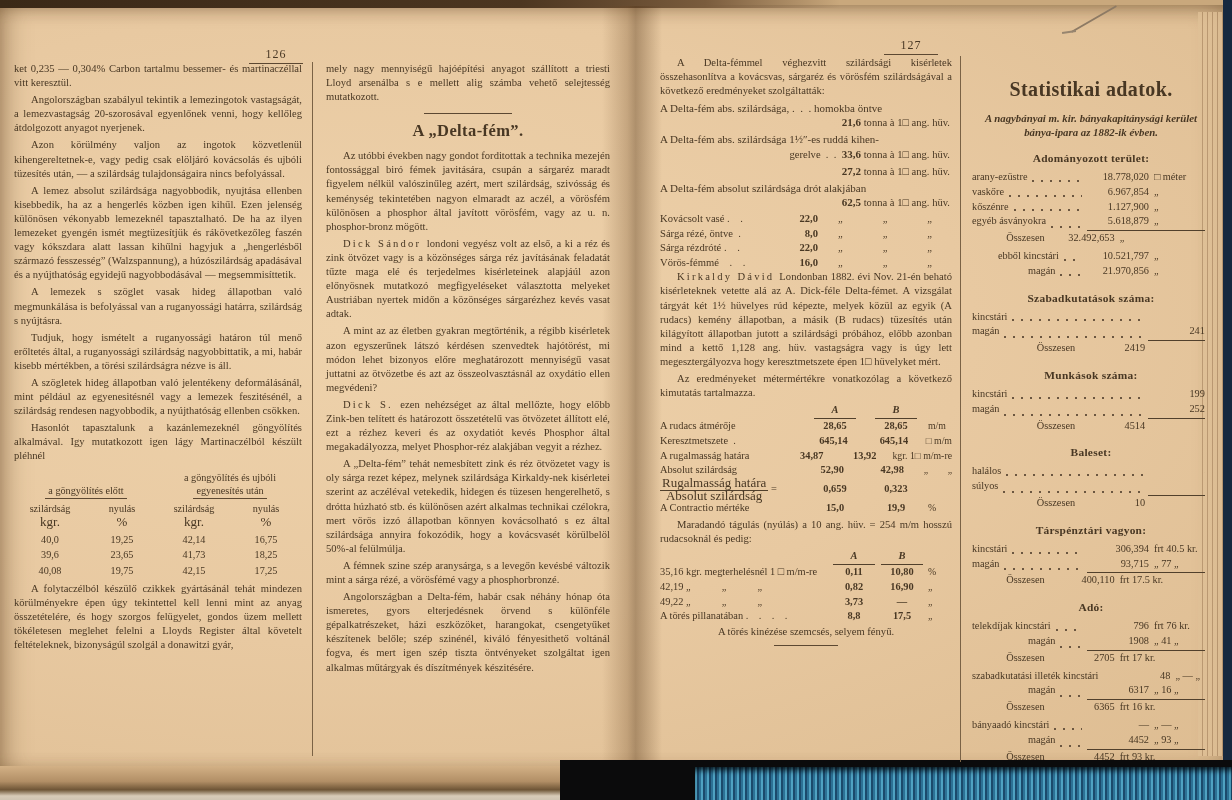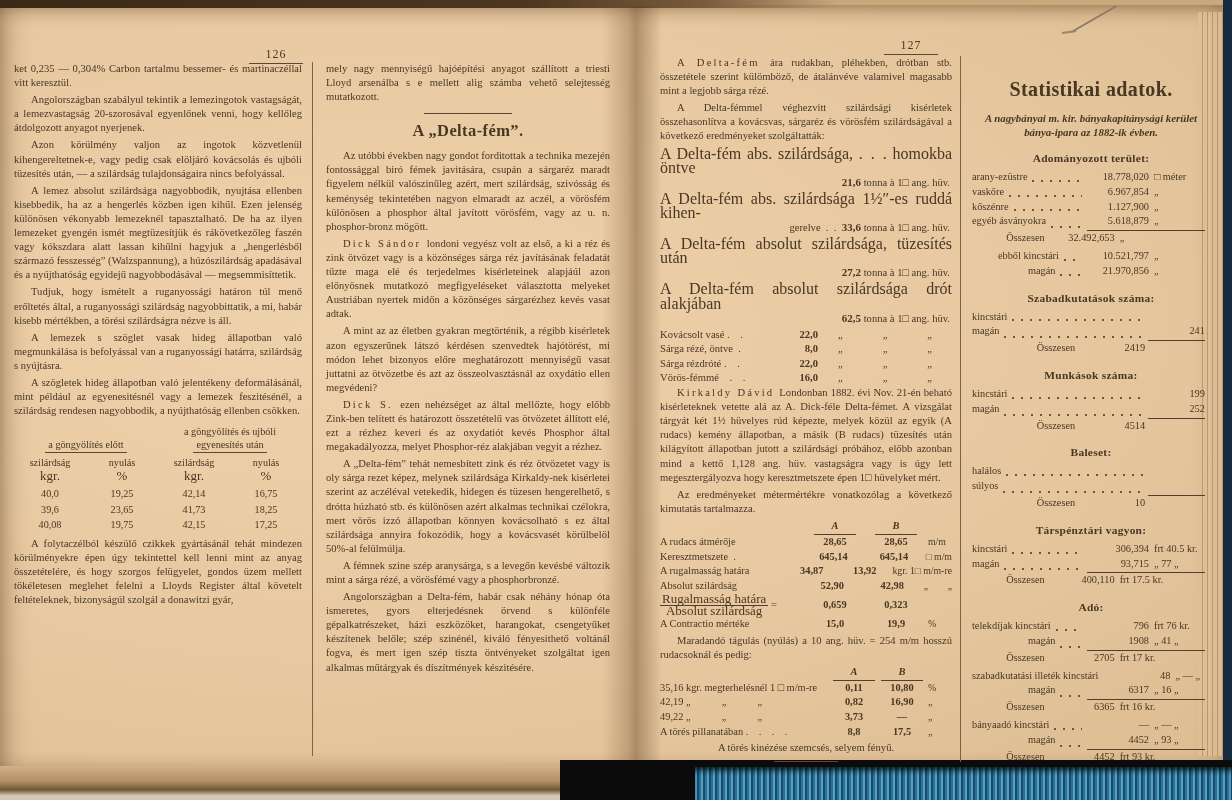--- a/index.html
+++ b/index.html
@@ -57,21 +57,21 @@
   .t126 .g{width:50%;text-align:center;}
   .t126 .h1line{border-bottom:1px solid #5c4832;display:inline-block;padding:0 3px 1px;}
   .t126 .subs{display:flex;text-align:center;margin:2px 0 4px;}
   .t126 .subs div{width:25%;}
   .t126 .subs .u{display:block;font-size:13px;}
   .t126 .trow{display:flex;text-align:center;line-height:15.5px;}
   .t126 .trow span{width:25%;}
 
   
   .sl{margin:1px 0 2px;}
-  .sl .l1{text-align:justify;font-size:16px;line-height:14.1px;}
+  .sl .l1{text-align:justify;font-size:11px;line-height:14.1px;}
   .sl .l2{text-align:right;font-size:10.6px;line-height:14.1px;padding-right:2px;}
   .sl .l2 b{font-size:11px;}
 
   .dittorow{display:flex;font-size:10.6px;line-height:14.6px;align-items:baseline;}
   .dittorow .dname{width:116px;white-space:nowrap;}
   .dittorow .dval{width:42px;text-align:right;font-weight:bold;}
   .dittorow .dm{flex:1;text-align:center;}
 
   
   .t1{font-size:10.4px;line-height:14.8px;margin:2px 0;}
@@ -126,23 +126,24 @@
 <div id="pnR" class="pagenum">127</div>
 
 <div id="pageL" class="page bodytext">
   <div class="c1">
     <div>
 
     <p class=" noindent"><span>ket 0,235 — 0,304% Carbon tartalmu bessemer- és martinaczéllal vitt keresztül.</span></p>
         <p><span>Angolországban szabályul tekintik a lemezingotok vastagságát, a lemezvastagság 20-szorosával egyenlőnek venni, hogy kellőleg átdolgozott anyagot nyerjenek.</span></p>
         <p><span>Azon körülmény valjon az ingotok közvetlenül kihengereltetnek-e, vagy pedig csak elöljáró kovácsolás és ujbóli tüzesítés után, — a szilárdság tulajdonságaira nincs befolyással.</span></p>
         <p><span>A lemez absolut szilárdsága nagyobbodik, nyujtása ellenben kisebbedik, ha az a hengerlés közben igen kihűl. Ezen jelenség különösen vékonyabb lemezeknél tapasztalható. De ha az ilyen lemezeket gyengén ismét megtüzesítjük és rákövetkezőleg faszén vagy kókszdara alatt lassan kihűlni hagyjuk a „hengerlésből származó fesszesség” (Walzspannung), a húzószilárdság apadásával és a nyújthatóság egyidejű nagyobbodásával — megsemmisíttetik.</span></p>
+        <p><span>A lemezek s szöglet vasak hideg állapotban való megmunkálása is befolyással van a ruganyossági határra, szilárdság s nyújtásra.</span></p>
         <p><span>Tudjuk, hogy ismételt a ruganyossági határon túl menő erőltetés által, a ruganyossági szilárdság nagyobbittatik, a mi, habár kisebb mértékben, a törési szilárdságra nézve is áll.</span></p>
-        <p><span>A lemezek s szöglet vasak hideg állapotban való megmunkálása is befolyással van a ruganyossági határra, szilárdság s nyújtásra.</span></p>
         <p><span>A szögletek hideg állapotban való jelentékeny deformálásánál, mint például az egyenesitésnél vagy a lemezek feszitésénél, a szilárdság rendesen nagyobbodik, a nyújthatóság ellenben csökken.</span></p>
+        <p><span>Hasonlót tapasztalunk a kazánlemezeknél göngyölítés alkalmával. Igy mutatkozott igen lágy Martinaczélból készült pléhnél</span></p>
       </div>
 
     <div class="t126">
       <div class="heads">
         <div class="g"><span class="h1line">a göngyölítés előtt</span></div>
         <div class="g">
           <div>a göngyölítés és ujbóli</div>
           <span class="h1line">egyenesítés után</span>
         </div>
       </div>
@@ -192,36 +193,34 @@
         <p><span>A fémnek szine szép aranysárga, s a levegőn kevésbé változik mint a sárga rézé, a vörösfémé vagy a phosphorbronzé.</span></p>
         <p><span>Angolországban a Delta-fém, habár csak néhány hónap óta ismeretes, gyors elterjedésnek örvend s különféle gépalkatrészeket, házi eszközöket, harangokat, csengetyűket készítenek belőle; szép szinénél, kiváló fényesithető voltánál fogva, és mert igen szép tiszta öntvényeket szolgáltat igen alkalmas műtárgyak és díszítmények készitésére.</span></p>
       </div>
   </div>
 </div>
 
 <div id="pageR" class="page bodytext">
   <div class="c1">
     <div>
 
-    <p><span class="lead">A Delta-fém</span><span> ára rudakban, pléhekben, drótban stb. összetétele szerint külömböző, de átalánvéve valamivel magasabb mint a legjobb sárga rézé.</span></p>
         <p><span>A Delta-fémmel véghezvitt szilárdsági kisérletek összehasonlítva a kovácsvas, sárgaréz és vörösfém szilárdságával a következő eredményeket szolgáltatták:</span></p>
       </div>
 
     <div>
 
     <div class="sl">
         <div class="l1">A Delta-fém abs. szilárdsága, . . . homokba öntve</div>
         <div class="l2"><span></span><b>21,6</b><span> tonna à 1□ ang. hüv.</span></div>
       </div>
         <div class="sl">
         <div class="l1">A Delta-fém abs. szilárdsága 1½″-es ruddá kihen-</div>
         <div class="l2"><span>gerelve . . </span><b>33,6</b><span> tonna à 1□ ang. hüv.</span></div>
       </div>
         <div class="sl">
-        <div class="l1">A Delta-fém absolut szilárdsága, tüzesítés után</div>
         <div class="l2"><span></span><b>27,2</b><span> tonna à 1□ ang. hüv.</span></div>
       </div>
         <div class="sl">
         <div class="l1">A Delta-fém absolut szilárdsága drót alakjában</div>
         <div class="l2"><span></span><b>62,5</b><span> tonna à 1□ ang. hüv.</span></div>
       </div>
       </div>
 
     <div>
 

